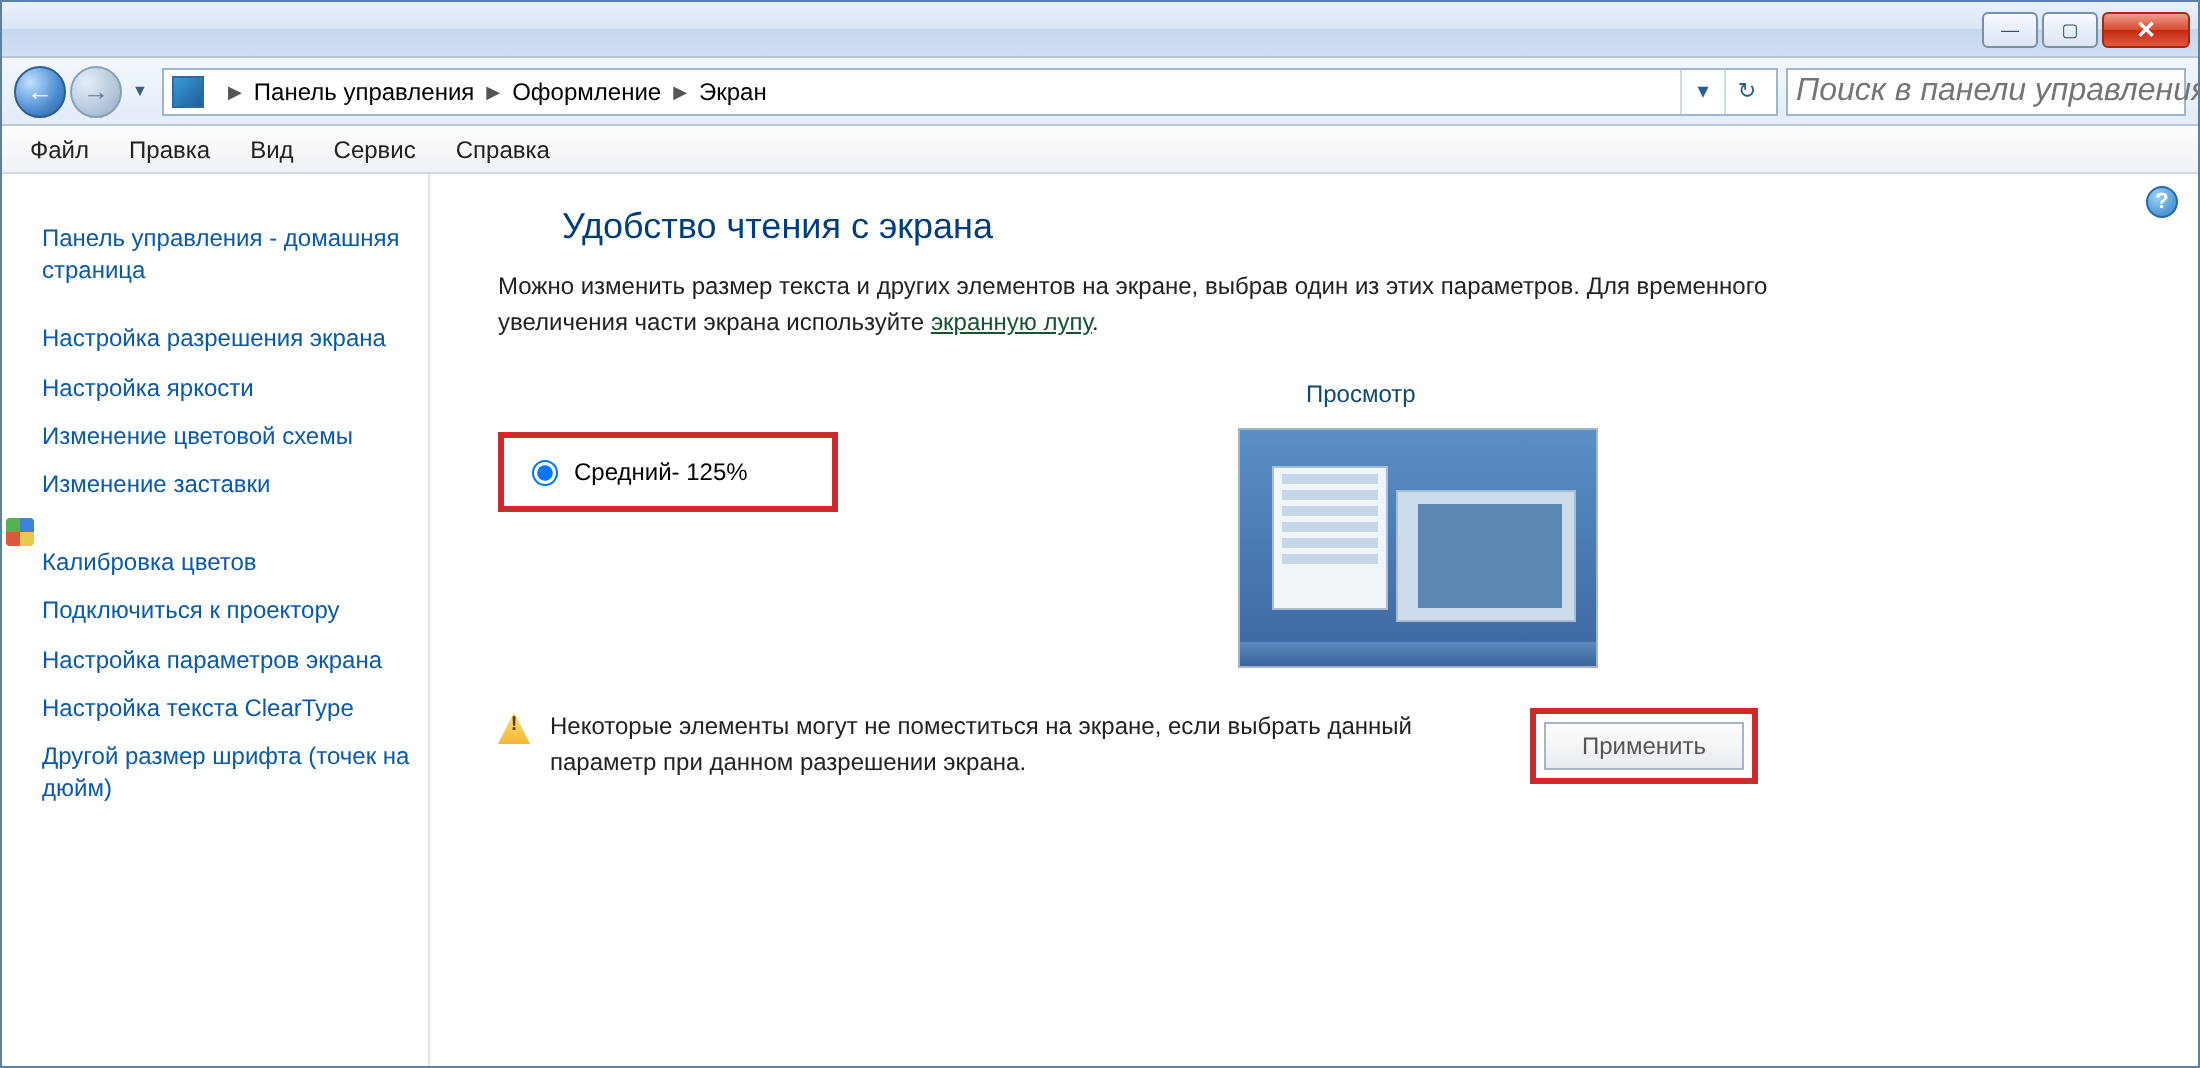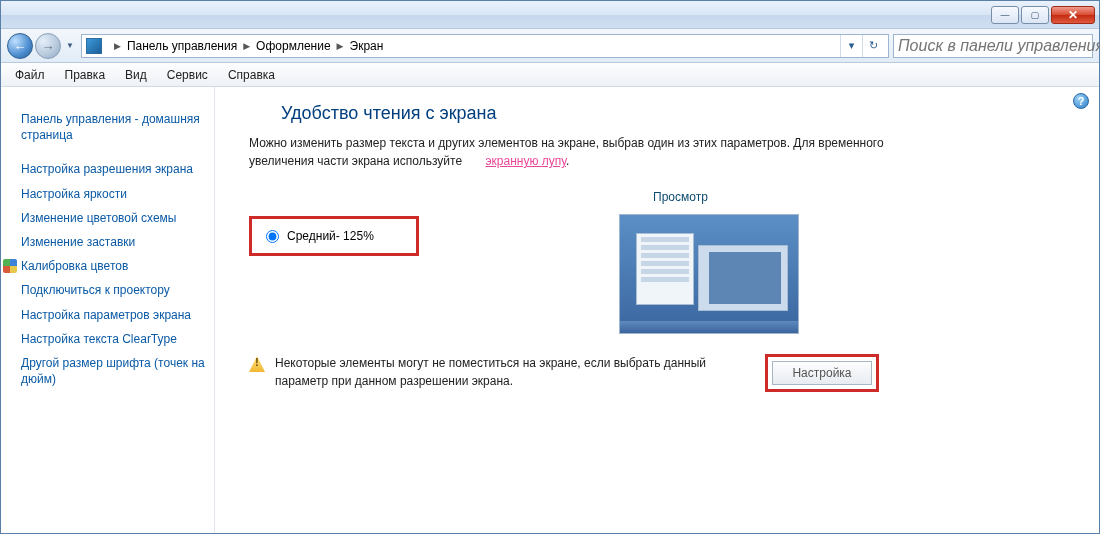--- a/index.html
+++ b/index.html
@@ -96,41 +96,41 @@
     flex:1; display:flex; min-height:0; position:relative;
   }
   .sidebar {
     width:214px; background:#fff; border-right:1px solid #e0e6ec;
     padding:16px 4px 20px 20px;
   }
   .sidebar a {
     display:block; color:#0a5aa6; text-decoration:none;
     margin:8px 0; line-height:1.35; cursor:pointer;
   }
-  .sidebar a.icon { display:flex; align-items:flex-start; }
+  .sidebar a.icon { display:flex; align-items:flex-start;flex-direction:column; }
   .sidebar .shield {
     width:14px; height:14px; margin-right:4px; margin-left:-18px; margin-top:1px;
     background: conic-gradient(#3b82d8 0 25%, #e6c84a 25% 50%, #d85a3b 50% 75%, #53b353 75% 100%);
     border-radius:2px;
   }
   .main {
     flex:1; padding:16px 24px 10px 34px; position:relative;
   }
   .help-icon {
     position:absolute; top:6px; right:10px;
     width:16px; height:16px; border-radius:50%;
     background:radial-gradient(circle at 35% 30%,#9ed3f8,#2b7dc4);
     border:1px solid #2768a5; color:#fff; font-size:11px; font-weight:bold;
     display:flex; align-items:center; justify-content:center;
   }
   h1.page-title {
     color:#003e7e; font-weight:normal; font-size:18px; margin-bottom:10px;margin-left:32px;
   }
   .desc { color:#222; line-height:1.5; margin-bottom:20px; max-width:640px;}
-  .desc a { color:#ec4899; text-decoration:underline;margin-left:20px; }
+  .desc a { color:#14532d; text-decoration:underline; }
   .options-row { display:flex; align-items:flex-start; }
   .radio-col { width:300px; }
   .radio-item {
     display:flex; align-items:center; padding:6px 8px; margin-bottom:26px;
   }
   .radio-item input { margin-right:8px; }
   .hl { border:3px solid #cf2a2a; }
   .hl1 { padding:4px 6px; width:220px; }
   .hl2 { padding:4px 6px; width:170px; }
   .preview-col { margin-left:60px; }
@@ -278,18 +278,18 @@
             </div>
             <div class="taskbar"></div>
           </div>
         </div>
       </div>
 
       <div class="warning-row">
         <div class="warn-icon"></div>
         <div class="warn-text">Некоторые элементы могут не поместиться на экране, если выбрать данный параметр при данном разрешении экрана.</div>
         <div class="apply-wrap">
-          <button class="apply-btn">Настройка</button>
+          <button class="apply-btn">Применить</button>
         </div>
       </div>
     </div>
   </div>
 </div>
 
 </body></html>

